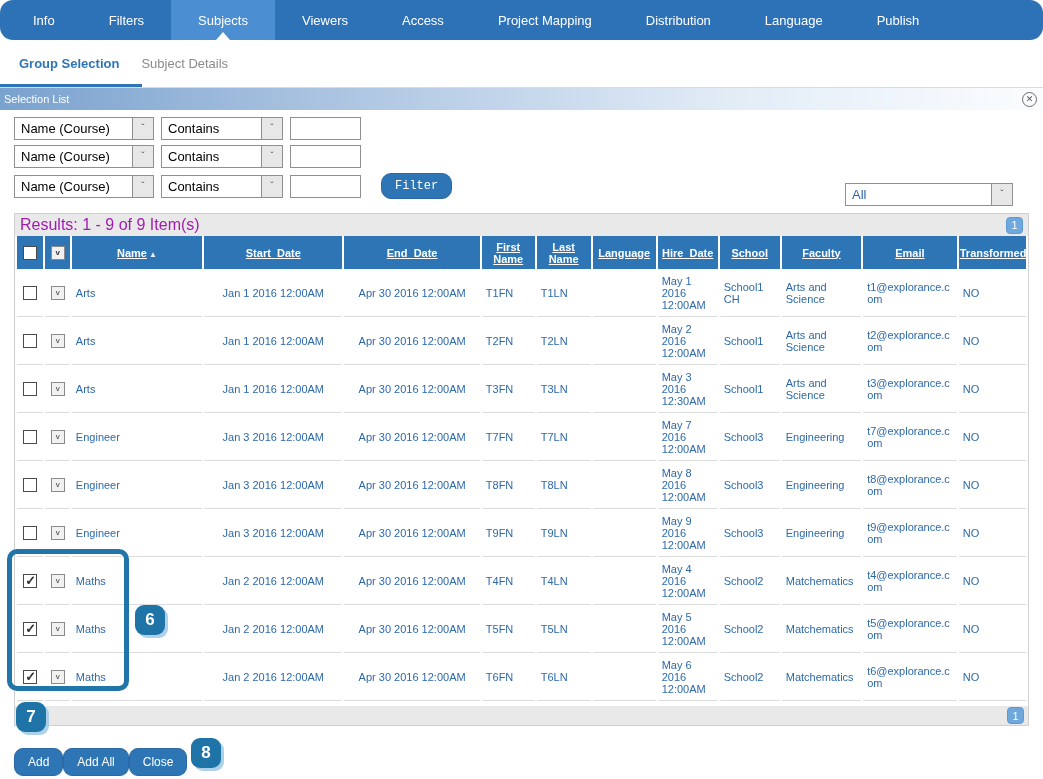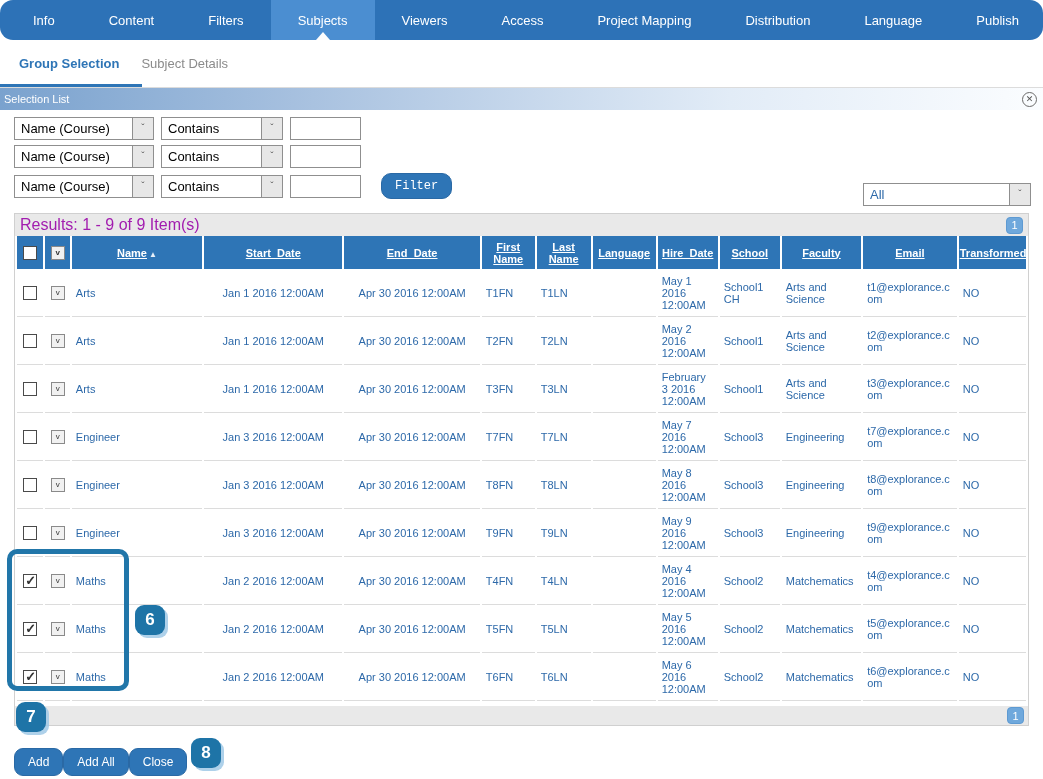--- a/index.html
+++ b/index.html
@@ -31,21 +31,21 @@
   .filter-row:last-child { margin-bottom:0; }
   .sel { border:1px solid #8f8f8f; background:#fff; height:23px; display:flex; align-items:center; justify-content:space-between; cursor:pointer; }
   .sel .txt { padding:0 6px; font-size:13px; color:#000; white-space:nowrap; overflow:hidden; }
   .sel .arrow { width:21px; align-self:stretch; background:#e7e7e7; border-left:1px solid #8f8f8f;
     display:flex; align-items:center; justify-content:center; color:#555; font-size:10px; }
   .sel.field { width:140px; }
   .sel.op { width:122px; }
   .filter-input { width:71px; height:23px; border:1px solid #8f8f8f; font-size:12px; padding:0 4px; }
   .btn-filter { background:#2e75b6; color:#fff; border:1px solid #2a69a5; border-radius:10px; padding:5px 13px;
     font-size:12px; margin-left:13px; cursor:pointer; font-family:Liberation Mono, monospace; }
-  .all-select { position:absolute; right:12px; bottom:5px; width:168px; }
+  .all-select { position:absolute; right:30px; bottom:5px; width:168px; }
   .all-select .txt { color:#2d69a9; }
   
   .grid-wrap { margin:2px 14px 0 14px; border:1px solid #d0d0d0; background:#fff; }
   .results-bar { background:#e9e9e9; height:22px; display:flex; align-items:center; justify-content:space-between; padding:0 5px; }
   .results-text { color:#a21caf; font-size:16px; }
   .page-badge { background:#6fa8dc; border:1px solid #5e9ad2; color:#fff; width:17px; height:17px; border-radius:4px;
     display:flex; align-items:center; justify-content:center; font-size:11px; cursor:pointer; }
   table { width:100%; border-collapse:separate; border-spacing:2px 0; table-layout:fixed; }
   th { background:#2e75b6; color:#fff; font-size:11px; font-weight:bold; height:33px; text-align:center; padding:2px 1px; }
   th .u { text-decoration:underline; cursor:pointer; }
@@ -69,21 +69,20 @@
     font-size:17px; font-weight:bold; display:flex; align-items:center; justify-content:center;
     box-shadow:3px 3px 0 rgba(160,201,230,0.85); z-index:20; }
   .hl-box { position:absolute; left:7px; top:549px; width:122px; height:142px; border:5px solid #2176a9;
     border-radius:10px; pointer-events:none; z-index:15; }
 </style>
 </head>
 <body>
 
 <div class="topnav" id="topnav">
     <div class="nav-tab">Info</div>
-    <div class="nav-tab">Content</div>
     <div class="nav-tab">Filters</div>
     <div class="nav-tab active">Subjects<span class="tab-pointer"></span></div>
     <div class="nav-tab">Viewers</div>
     <div class="nav-tab">Access</div>
     <div class="nav-tab">Project Mapping</div>
     <div class="nav-tab">Distribution</div>
     <div class="nav-tab">Language</div>
     <div class="nav-tab">Publish</div>
   </div>
 
@@ -209,21 +208,21 @@
         </tr>
         <tr>
           <td class="ctrl"><span class="cb"></span></td>
           <td class="ctrl"><span class="dd">v</span></td>
           <td>Arts</td>
           <td class="center">Jan 1 2016 12:00AM</td>
           <td class="center">Apr 30 2016 12:00AM</td>
           <td>T3FN</td>
           <td>T3LN</td>
           <td></td>
-          <td>February 3 2016 12:00AM</td>
+          <td>May 3 2016 12:30AM</td>
           <td>School1</td>
           <td>Arts and Science</td>
           <td>t3@explorance.com</td>
           <td>NO</td>
         </tr>
         <tr>
           <td class="ctrl"><span class="cb"></span></td>
           <td class="ctrl"><span class="dd">v</span></td>
           <td>Engineer</td>
           <td class="center">Jan 3 2016 12:00AM</td>

